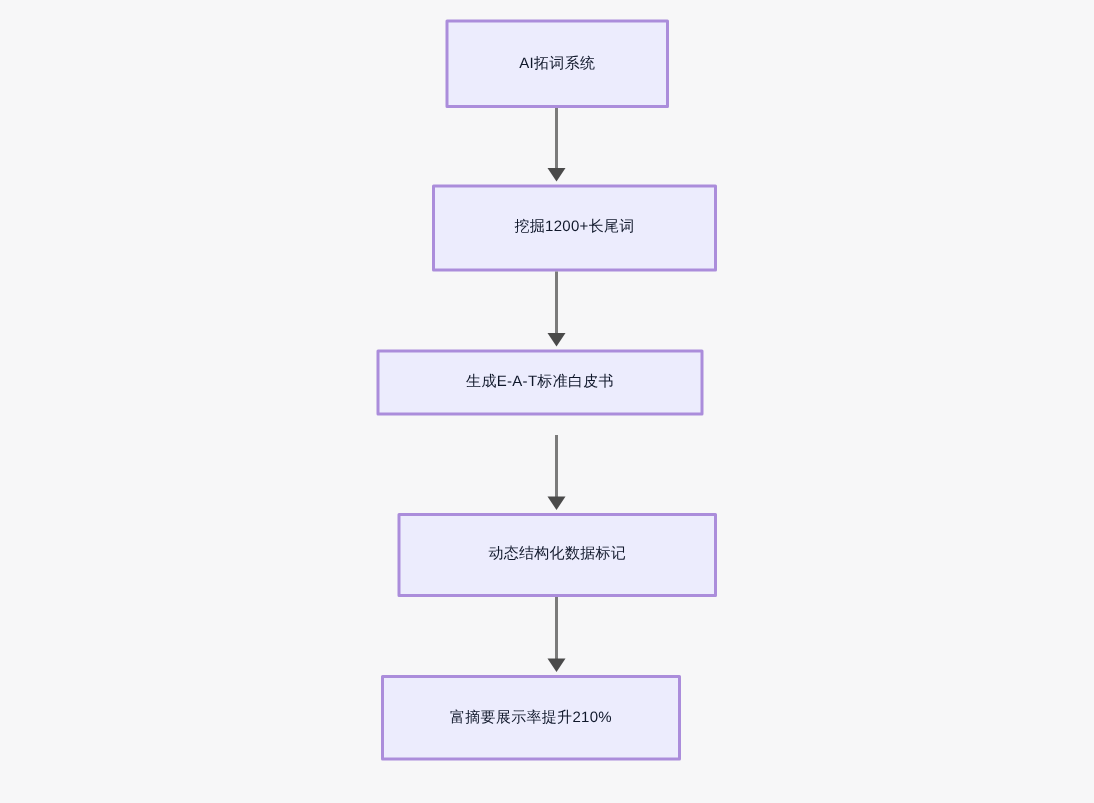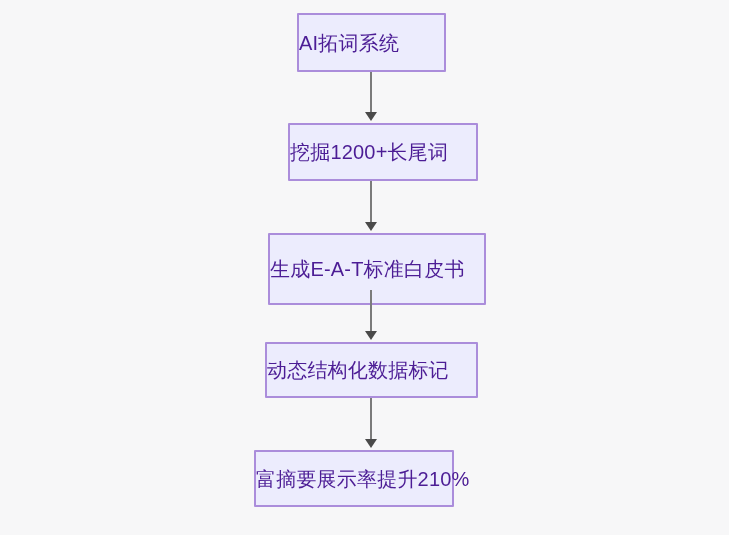--- a/index.html
+++ b/index.html
@@ -24,23 +24,23 @@
   }
 
   .node {
     position: absolute;
     box-sizing: border-box;
     background: #ececfd;
     border: 2px solid #ab8ddb;
     border-radius: 1px;
     display: flex;
     align-items: center;
-    justify-content: flex-start;
-    color: #4c1d95;
-    font-size: 20px;
+    justify-content: center;
+    color: #0f172a;
+    font-size: 10px;
     line-height: 1.2;
     letter-spacing: 0.2px;
     white-space: nowrap;
   }
 
   .edge {
     position: absolute;
     width: 2px;
     background: #7b7b7b;
   }
@@ -66,21 +66,21 @@
   <div class="edge" style="left:370px; top:72px; height:42px;"></div>
   <div class="arrowhead" style="left:365px; top:112px;"></div>
 
   <div class="node" style="left:276px; top:123px; width:190px; height:58px;margin-left:12px;">
     <span>挖掘1200+长尾词</span>
   </div>
 
   <div class="edge" style="left:370px; top:181px; height:43px;"></div>
   <div class="arrowhead" style="left:365px; top:222px;"></div>
 
-  <div class="node" style="left:268px; top:233px; width:218px; height:72px;">
+  <div class="node" style="left:251px; top:233px; width:218px; height:44px;">
     <span>生成E-A-T标准白皮书</span>
   </div>
 
   <div class="edge" style="left:370px; top:290px; height:43px;"></div>
   <div class="arrowhead" style="left:365px; top:331px;"></div>
 
   <div class="node" style="left:265px; top:342px; width:213px; height:56px;">
     <span>动态结构化数据标记</span>
   </div>
 

